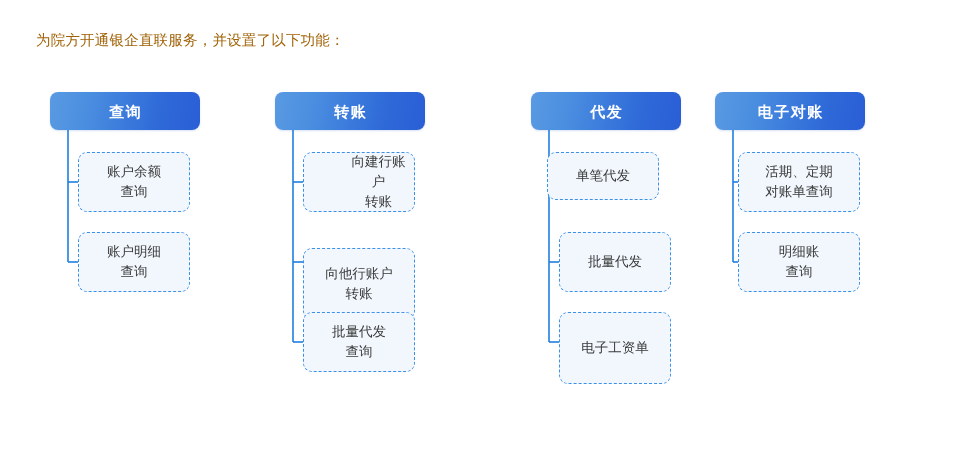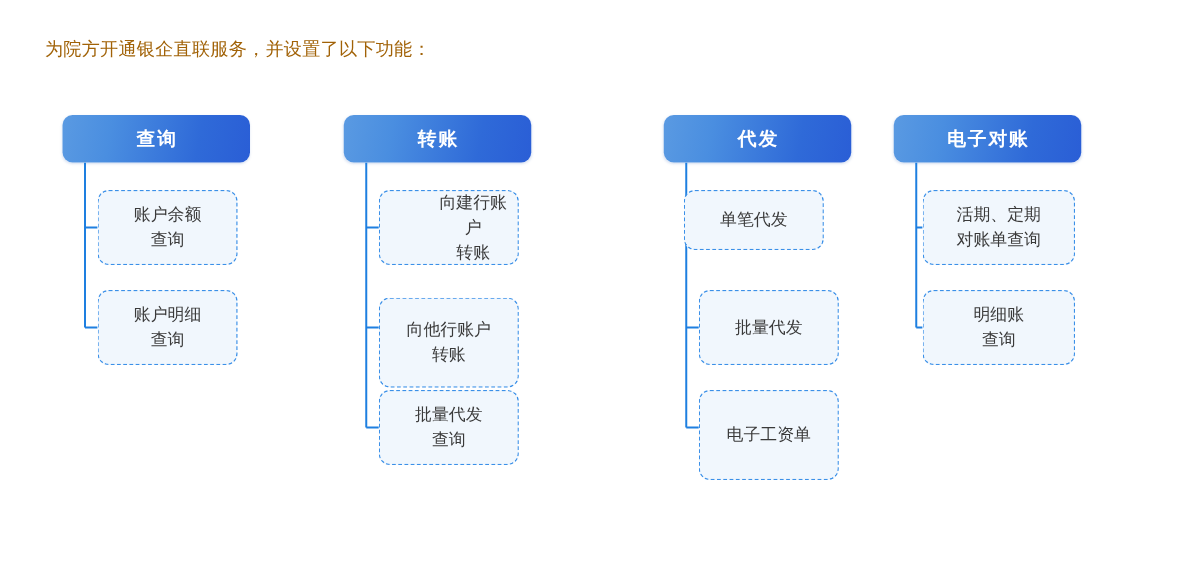--- a/index.html
+++ b/index.html
@@ -126,21 +126,21 @@
         <svg class="connector" width="20" height="216">
           <line x1="6" y1="0" x2="6" y2="212" stroke="#1e7fe0" stroke-width="1.6"></line>
           <line x1="6" y1="52" x2="16" y2="52" stroke="#1e7fe0" stroke-width="1.6"></line>
           <line x1="6" y1="132" x2="16" y2="132" stroke="#1e7fe0" stroke-width="1.6"></line>
           <line x1="6" y1="212" x2="16" y2="212" stroke="#1e7fe0" stroke-width="1.6"></line>
         </svg>
         <div class="node" style="left: 28px; top: 60px; height: 60px; padding-left: 45px;">
           <span class="node-text">向建行账户
 转账</span>
         </div>
-        <div class="node" style="left: 28px; top: 146px; height: 72px;">
+        <div class="node" style="left: 28px; top: 156px; height: 72px;">
           <span class="node-text">向他行账户
 转账</span>
         </div>
         <div class="node" style="left: 28px; top: 220px; height: 60px;">
           <span class="node-text">批量代发
 查询</span>
         </div>
       </div>
       <div class="column col-3" style="left: 495px; margin-left: 36px;">
         <div class="col-header">

